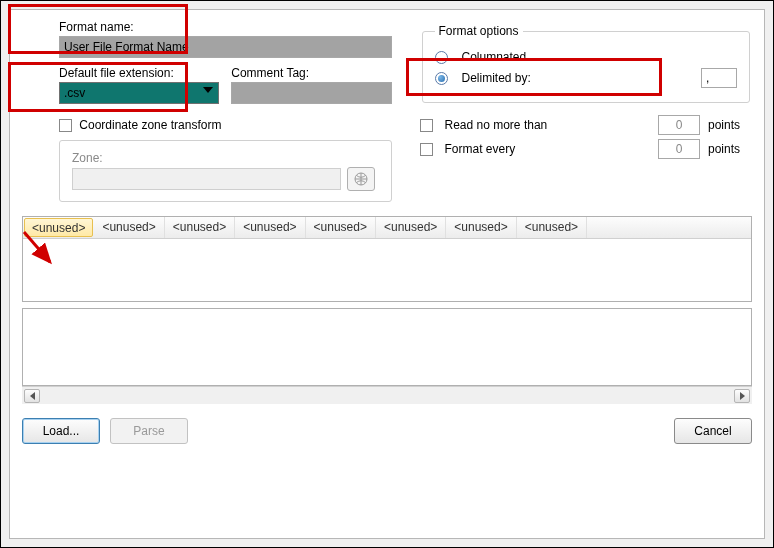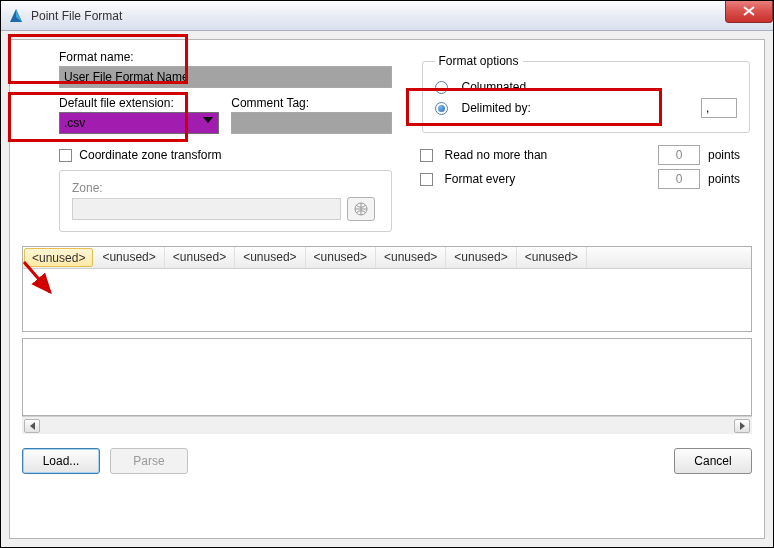--- a/index.html
+++ b/index.html
@@ -10,21 +10,21 @@
   .titlebar .title { flex: 1; color: #333; }
   .close-btn { width: 48px; height: 22px; margin-top: -8px; margin-right: 0; background: linear-gradient(to bottom, #e9807c, #d9534f 45%, #c9302c); border: 1px solid #8b2a27; border-top: none; border-radius: 0 0 4px 4px; display: flex; align-items: center; justify-content: center; color: #fff; }
   .content { flex: 1; margin: 8px; background: #fff; border: 1px solid #b7b7b7; padding: 10px 12px 10px 12px; display: flex; flex-direction: column; position: relative; }
   .cols { display: flex; gap: 28px; margin-left: 37px; }
   .col-left { flex: 1; }
   .col-right { flex: 1; }
   .lbl { display: block; margin-bottom: 2px; color: #000; }
   .text-input { width: 100%; height: 22px; border: 1px solid #a8a8a8; background: #a3a3a3; padding: 2px 4px; }
   .row { display: flex; gap: 12px; margin-top: 8px; }
   .combo { position: relative; }
-  .combo-input { width: 100%; height: 22px; border: 1px solid #707070; background: #a21caf; padding: 2px 18px 2px 4px; }
+  .combo-input { width: 100%; height: 22px; border: 1px solid #707070; background: #0f766e; padding: 2px 18px 2px 4px; }
   .combo-caret { position: absolute; right: 6px; top: 5px; width: 0; height: 0; border-left: 5px solid transparent; border-right: 5px solid transparent; border-top: 6px solid #000; }
   .fieldset { border: 1px solid #d0d0d0; border-radius: 3px; padding: 10px 16px 10px 12px; margin-top: 8px; }
   .fieldset.disabled .lbl, .fieldset.disabled .zone-lbl { color: #8a8a8a; }
   .fieldset.disabled .text-input { background: #f0f0f0; color: #8a8a8a; border-color: #cfcfcf; }
   .globe-btn { width: 28px; height: 24px; border: 1px solid #b0b0b0; background: #f4f4f4; display: flex; align-items: center; justify-content: center; color: #888; border-radius: 3px; }
   .checkbox { width: 13px; height: 13px; border: 1px solid #888; background: #fff; display: inline-block; vertical-align: middle; margin-right: 4px; }
   .radio { width: 13px; height: 13px; border: 1px solid #5a7aa8; border-radius: 50%; background: #fff; display: inline-flex; align-items: center; justify-content: center; vertical-align: middle; margin-right: 6px; }
   .radio.checked::after { content: ""; width: 7px; height: 7px; border-radius: 50%; background: radial-gradient(circle at 30% 30%, #7ab7e8, #2b6fb0); }
   .fo-group { border: 1px solid #d0d0d0; border-radius: 3px; padding: 8px 12px 10px 12px; margin-top: 4px; position: relative; }
   .fo-group legend { padding: 0 4px; color: #000; }
@@ -48,34 +48,20 @@
   .btn.primary { border-color: #3c7fb1; box-shadow: 0 0 0 1px #a7d1f0 inset; }
   .btn.disabled { color: #9a9a9a; border-color: #c2c2c2; background: #f2f2f2; }
   
   .anno { position: absolute; border: 3px solid #d00000; pointer-events: none; }
   .arrow { position: absolute; pointer-events: none; }
 </style>
 </head>
 <body>
 
 <div class="window">
-  <div class="titlebar">
-    <span class="app-icon">
-      <svg viewBox="0 0 18 18" width="18" height="18">
-          <polygon points="3,15 9,2 15,15" fill="#1e6aa8"></polygon>
-          <polygon points="9,2 15,15 9,10" fill="#3fa2e0"></polygon>
-        </svg>
-    </span>
-    <span class="title">Point File Format</span>
-    <div class="close-btn">
-      <svg width="12" height="10" viewBox="0 0 12 10">
-          <path d="M1 1 L11 9 M11 1 L1 9" stroke="#fff" stroke-width="2"></path>
-        </svg>
-    </div>
-  </div>
 
   <div class="content">
 
     <div class="cols">
 
       <div class="col-left">
         <label class="lbl">Format name:</label>
         <input class="text-input" value="User File Format Name" style="">
 
         <div class="row">

